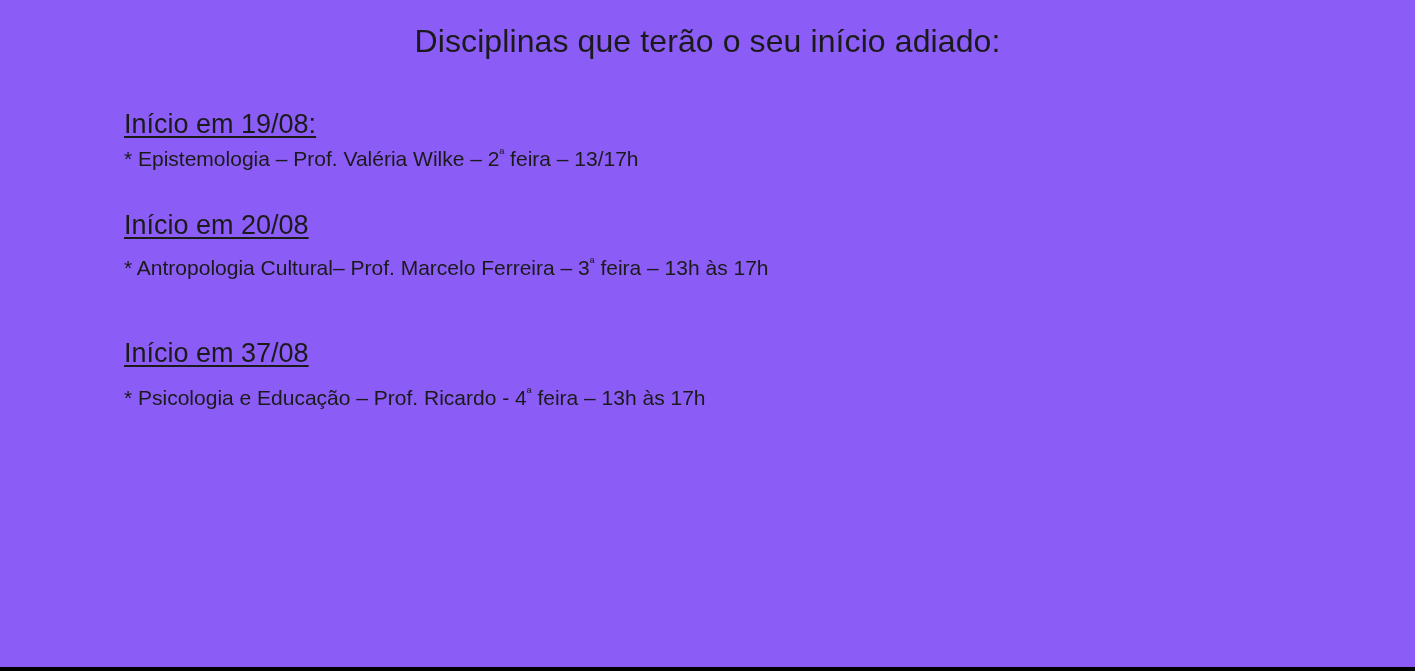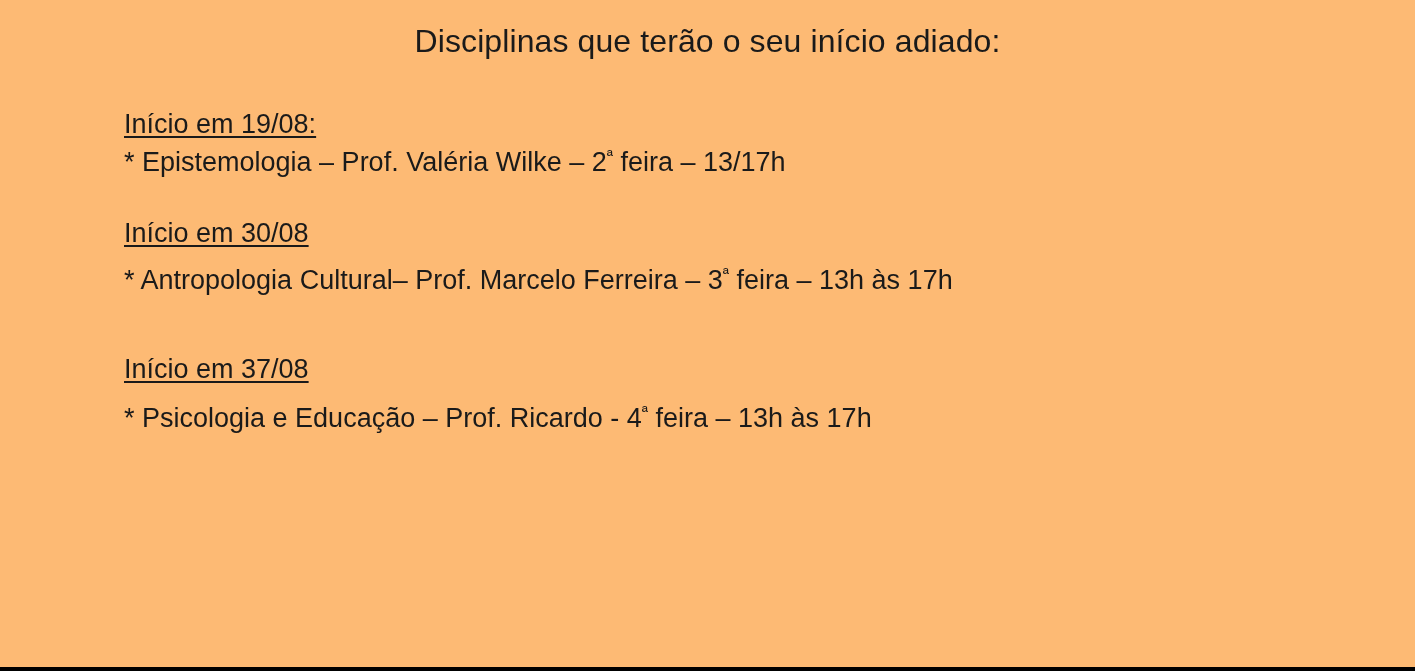--- a/index.html
+++ b/index.html
@@ -58,21 +58,21 @@
     line-height: 1.33;
     margin: 0;
     display: block;
   }
   .group-heading .u {
     text-decoration: underline;
     text-decoration-thickness: 2px;
     text-underline-offset: 3px;
   }
   .item {
-    font-size: 27px;
+    font-size: 21px;
     font-weight: 400;
     line-height: 1.34;
     margin: 0;
   }
   
   .group-tight .group-heading { margin-bottom: 2px; }
   .group-tight .item { line-height: 1.3; }
 
   .group-gap-top { margin-top: 36px; }
   .group-loose .item { margin-top: 4px; }
@@ -83,36 +83,36 @@
 
   sup.ord {
     font-size: 0.62em;
     vertical-align: super;
     line-height: 0;
   }
 </style>
 </head>
 <body style="background: rgb(62, 201, 165); color: rgb(26, 26, 26);">
 
-<div class="slide" style="background: #fdba74;">
+<div class="slide" style="background: #8b5cf6;">
 
   <div class="slide-title">Disciplinas que terão o seu início adiado:</div>
 
   <div class="body-block">
 
     <div class="group group-tight">
       <div class="group-heading">
         <span class="u">Início em 19/08:</span>
       </div>
       <div class="item">* Epistemologia – Prof. Valéria Wilke – 2<sup class="ord">ª</sup> feira – 13/17h</div>
     </div>
 
     <div class="group group-loose group-gap-top">
       <div class="group-heading">
-        <span class="u">Início em 30/08</span>
+        <span class="u">Início em 20/08</span>
       </div>
       <div class="item">* Antropologia Cultural– Prof. Marcelo Ferreira – 3<sup class="ord">ª</sup> feira – 13h às 17h</div>
     </div>
 
     <div class="group group-loose group-final">
       <div class="group-heading">
         <span class="u">Início em 37/08</span>
       </div>
       <div class="item">* Psicologia e Educação – Prof. Ricardo - 4<sup class="ord">ª</sup> feira – 13h às 17h</div>
     </div>

